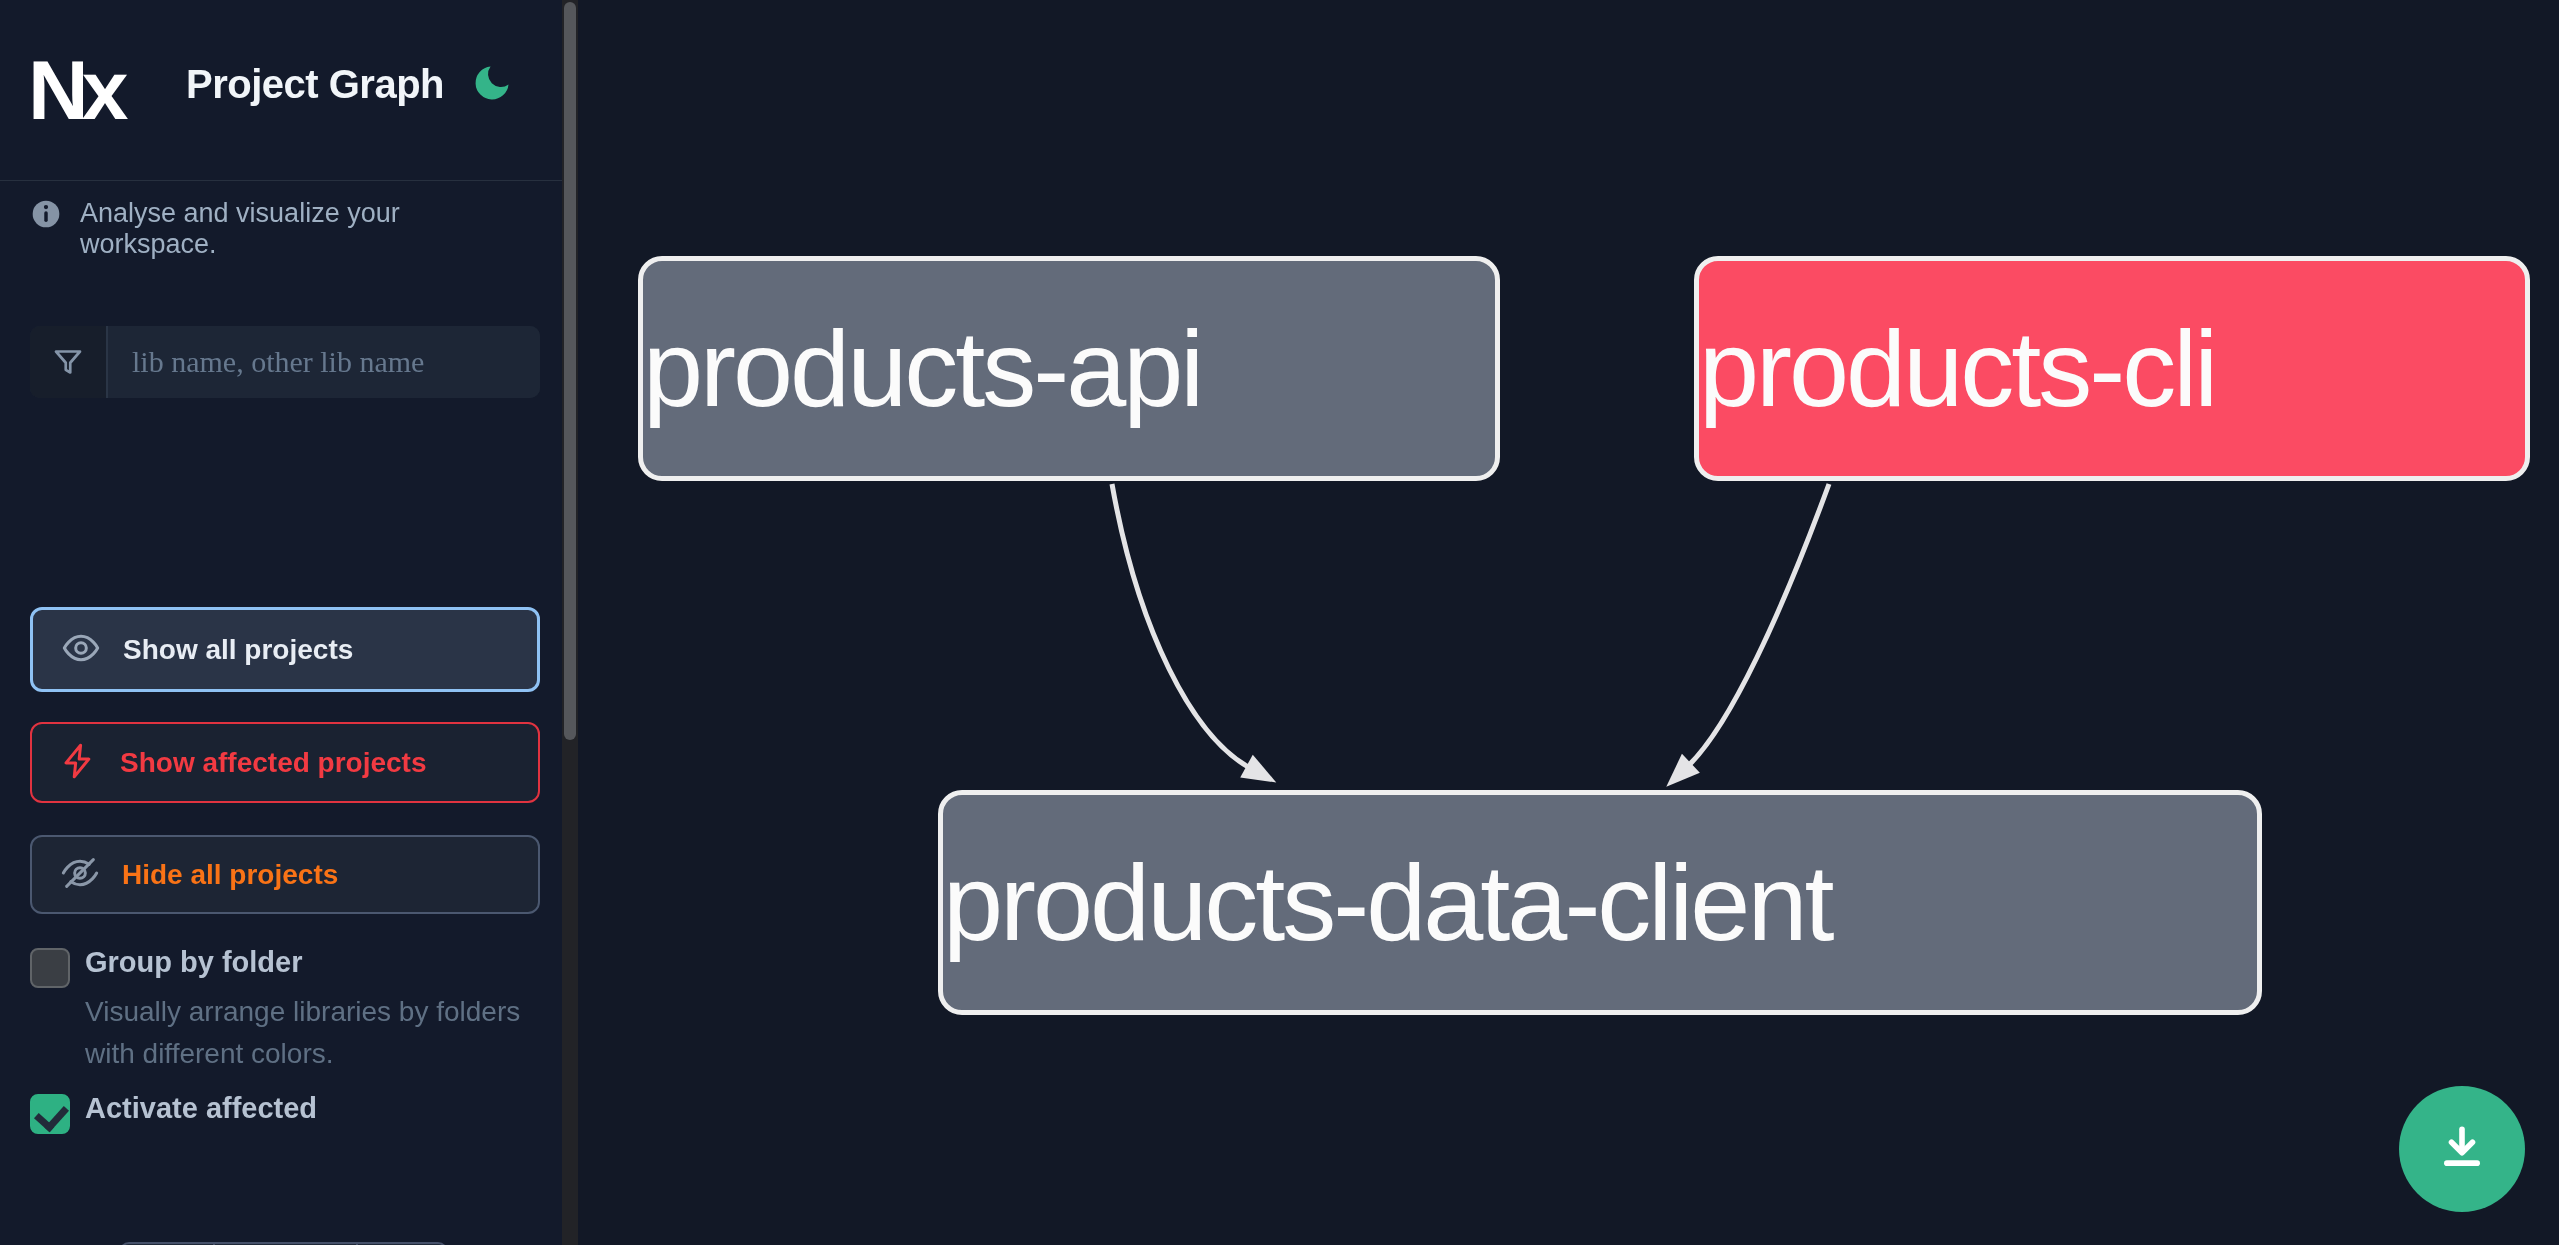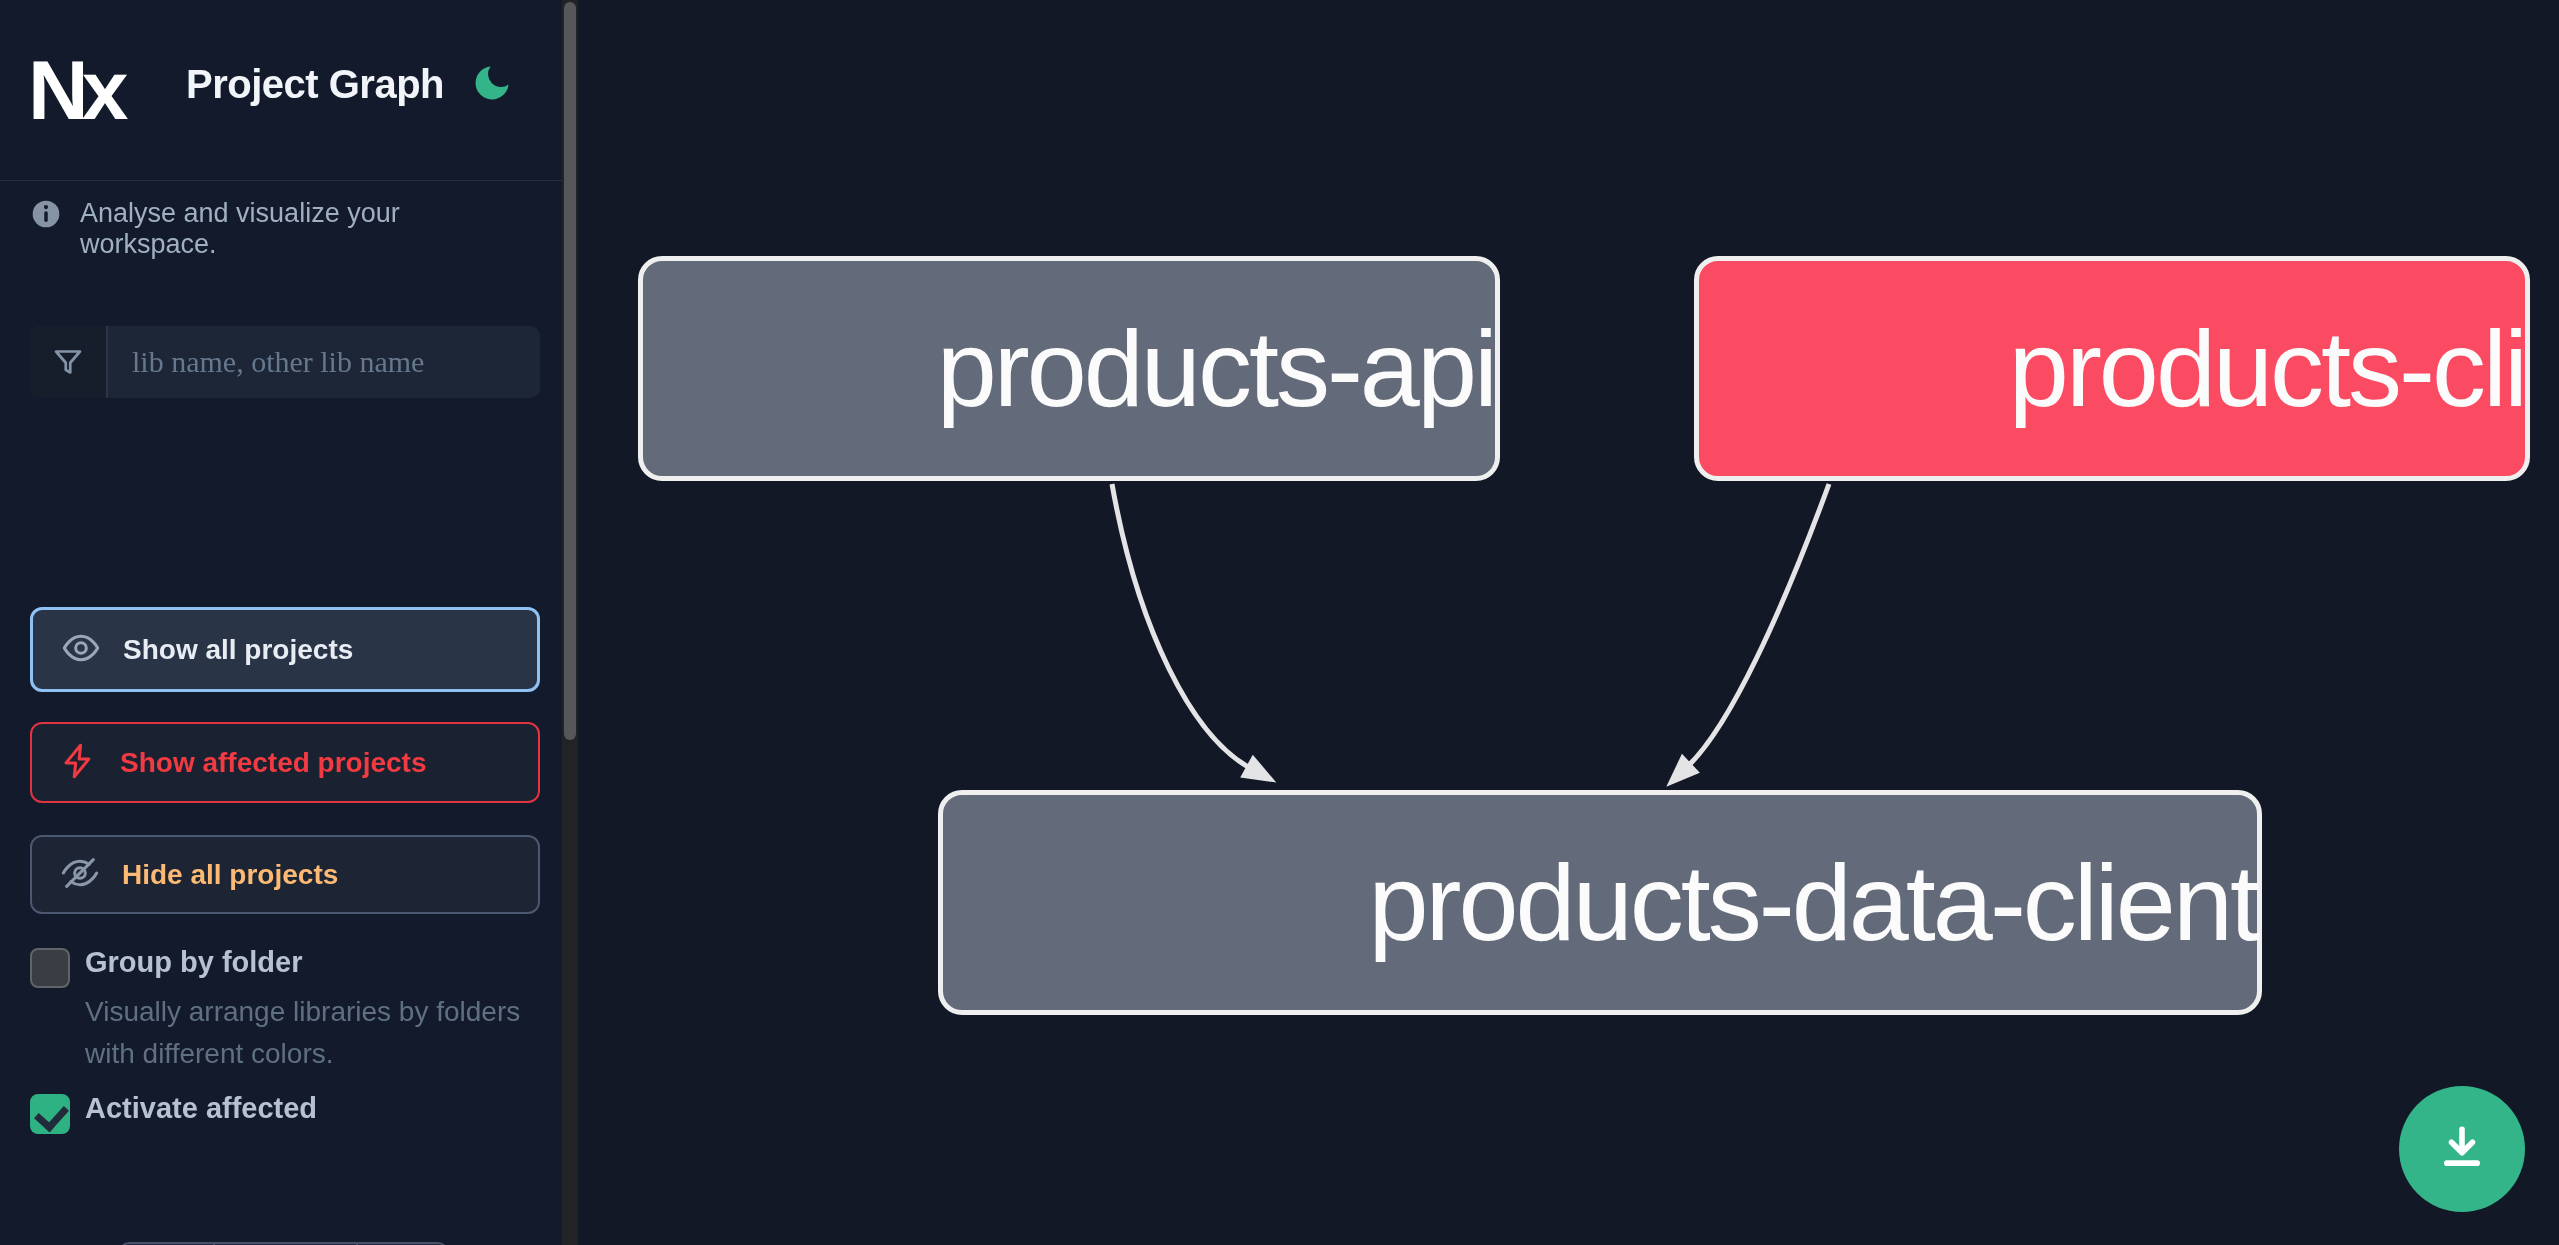--- a/index.html
+++ b/index.html
@@ -43,37 +43,37 @@
 
   .action-btn { position:absolute; left:30px; width:510px; border-radius:12px;
                 display:flex; align-items:center; padding-left:28px; gap:22px;
                 cursor:pointer; font-family:"Liberation Sans", sans-serif; }
   .action-btn span.lbl { font-size:28px; font-weight:700; }
   .btn-show-all { top:607px; height:85px; background:#2a3447; border:3px solid #8fc2f4; }
   .btn-show-all .lbl { color:#e8edf4; }
   .btn-affected { top:722px; height:81px; background:#1a2231; border:2px solid #e13340; }
   .btn-affected .lbl { color:#f23a42; }
   .btn-hide { top:835px; height:79px; background:#1d2534; border:2px solid #4b5870; }
-  .btn-hide .lbl { color:#fdba74; }
+  .btn-hide .lbl { color:#f97316; }
 
   .stepper { position:absolute; left:119px; top:1242px; width:329px; height:40px; display:flex; }
   .stepper .seg { height:40px; background:#202939; border:2px solid #46516a; }
   .stepper .seg:first-child { width:96px; border-radius:10px 0 0 0; }
   .stepper .seg:nth-child(2) { width:141px; border-left:none; border-right:none; }
   .stepper .seg:last-child { width:92px; border-radius:0 10px 0 0; }
 
   
   .vscrollbar { position:absolute; left:562px; top:0; width:16px; height:1245px; background:#222327; }
   .vscroll-thumb { position:absolute; left:2px; top:2px; width:12px; height:738px;
                    background:#55575b; border-radius:7px; }
 
   
   .canvas { position:absolute; left:578px; top:0; width:1981px; height:1245px; background:#121826; }
   .edges { position:absolute; left:0; top:0; width:1981px; height:1245px; }
-  .gnode { position:absolute; display:flex; align-items:center; justify-content:flex-end;
+  .gnode { position:absolute; display:flex; align-items:center; justify-content:flex-start;
            background:#636b7a; border:5px solid #efefef; border-radius:24px;
            color:#fbfbfb; font-size:108px; letter-spacing:-3px; white-space:nowrap;
            cursor:pointer; }
   .gnode.affected { background:#fb4b63; }
   .node-api  { left:60px;   top:256px; width:862px;  height:225px; }
   .node-cli  { left:1116px; top:256px; width:836px;  height:225px; }
   .node-data { left:354px;  top:790px; width:1324px; height:225px;margin-left:6px; }
 
   .fab { position:absolute; left:1821px; top:1086px; width:126px; height:126px;
          border-radius:50%; background:#34b489; border:none; display:flex;

